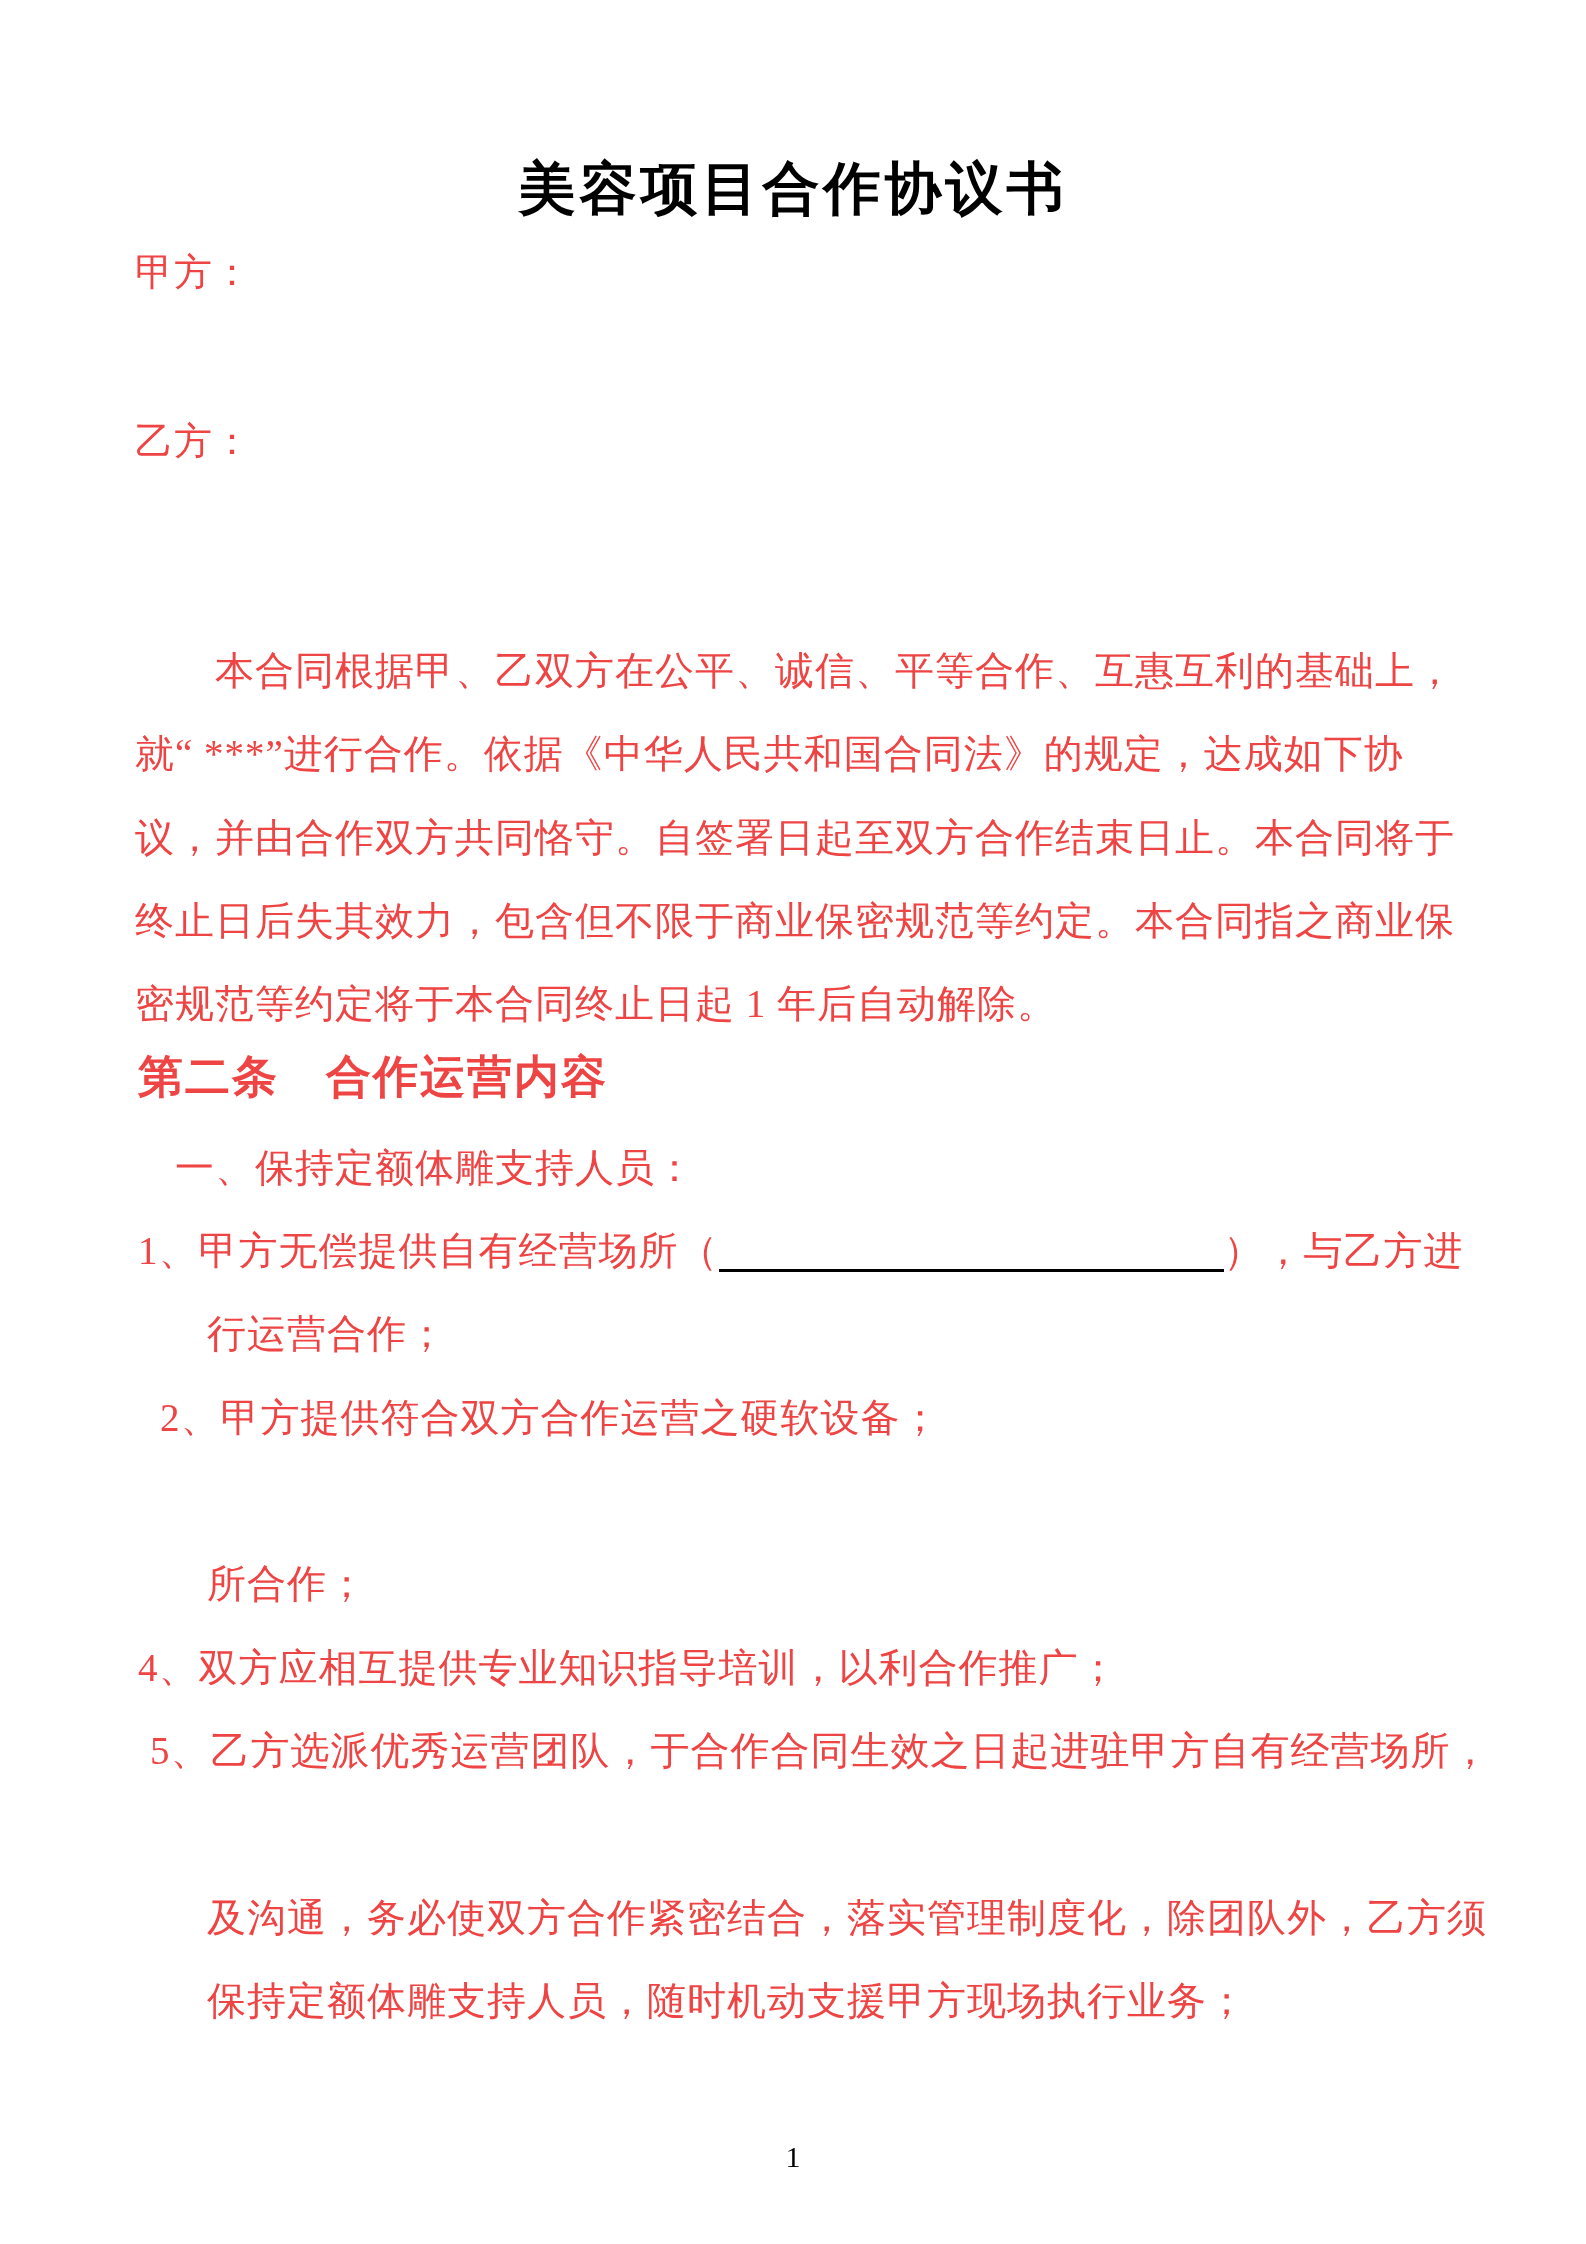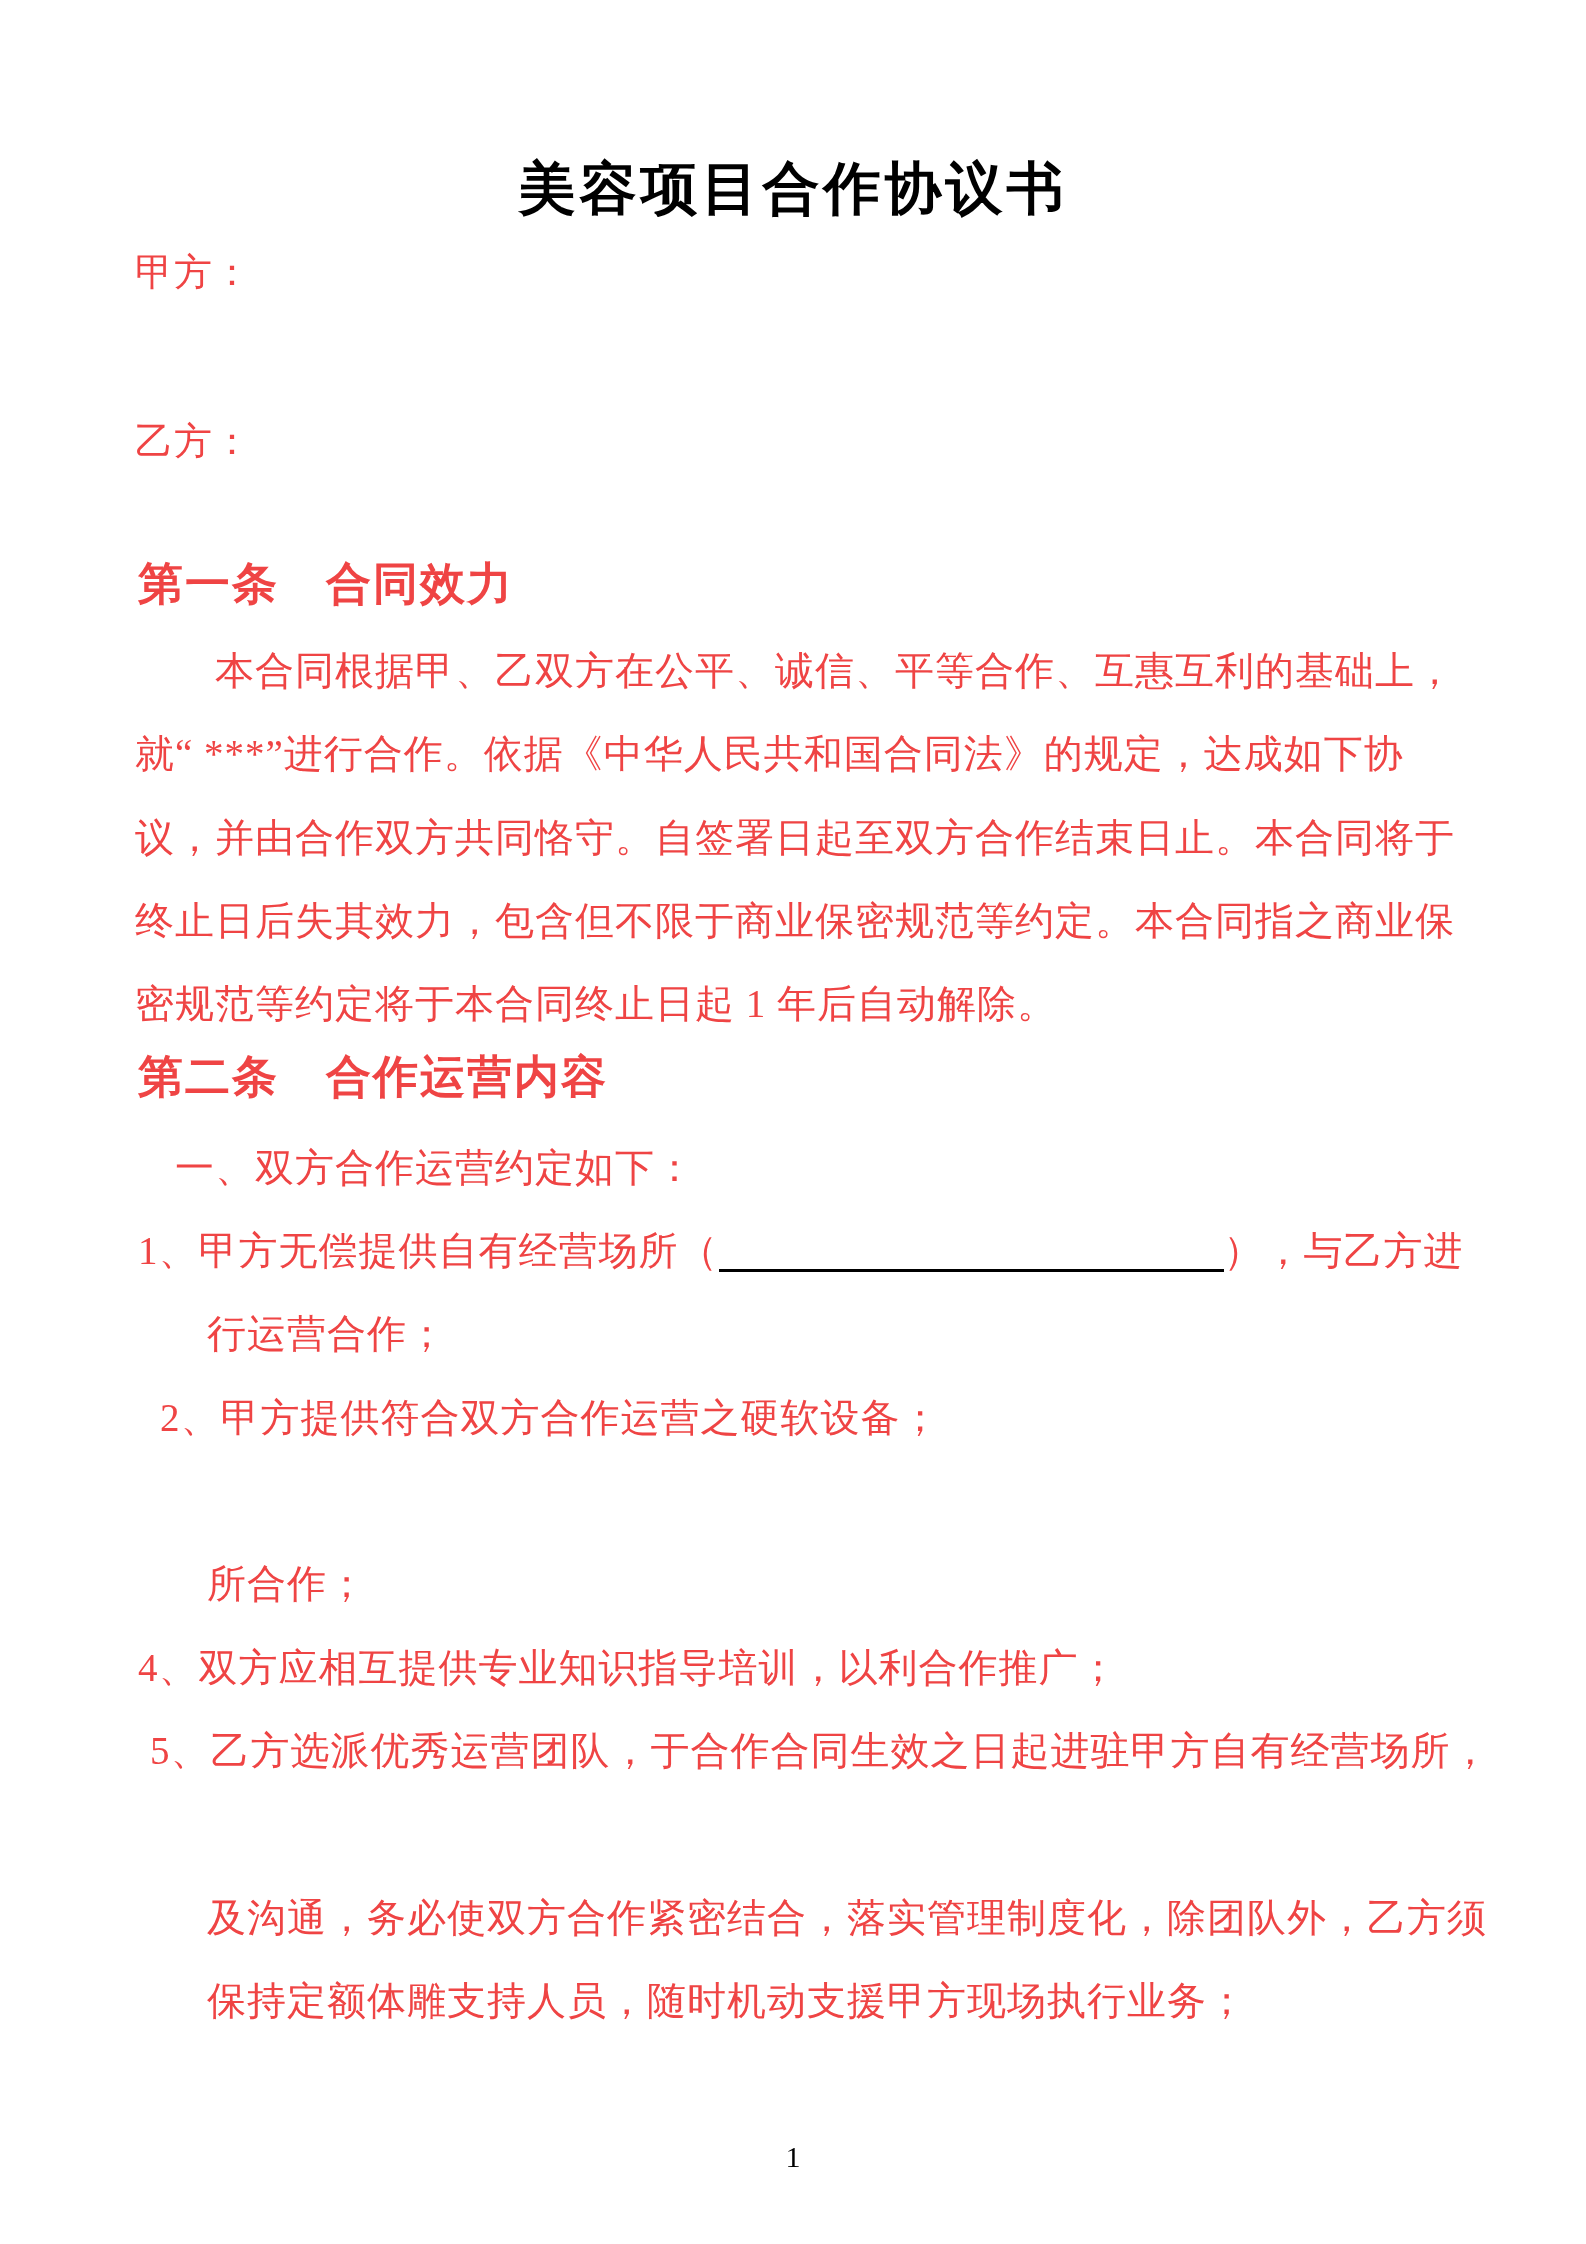--- a/index.html
+++ b/index.html
@@ -62,31 +62,30 @@
 <body>
 
 <div class="page">
 
   <div class="title" style="top:158px">美容项目合作协议书</div>
 
   <div class="ln party" style="top:252px; left:135px">甲方：</div>
 
   <div class="ln party" style="top:421px; left:135px">乙方：</div>
 
-  <div class="ln heading" style="top:560px; left:138px">第一条　合同效力</div>
 
   <div class="ln" style="top:733px; left:135px">就“ ***”进行合作。依据《中华人民共和国合同法》的规定，达成如下协</div>
   <div class="ln" style="top:650px; left:215px">本合同根据甲、乙双方在公平、诚信、平等合作、互惠互利的基础上，</div>
   <div class="ln" style="top:817px; left:135px">议，并由合作双方共同恪守。自签署日起至双方合作结束日止。本合同将于</div>
   <div class="ln" style="top:900px; left:135px">终止日后失其效力，包含但不限于商业保密规范等约定。本合同指之商业保</div>
   <div class="ln" style="top:983px; left:135px">密规范等约定将于本合同终止日起 1 年后自动解除。</div>
 
   <div class="ln heading" style="top:1053px; left:138px">第二条　合作运营内容</div>
 
-  <div class="ln" style="top:1147px; left:175px">一、双方合作运营约定如下：</div>
+  <div class="ln" style="top:1147px; left:175px">一、保持定额体雕支持人员：</div>
 
   <div class="ln" style="top:1230px; left:138px">
     <span>1、甲方无偿提供自有经营场所（</span><span class="blank"></span><span>），与乙方进</span>
   </div>
   <div class="ln" style="top:1313px; left:207px">行运营合作；</div>
 
   <div class="ln" style="top:1397px; left:160px">2、甲方提供符合双方合作运营之硬软设备；</div>
 
   <div class="ln" style="top:1563px; left:207px">所合作；</div>
 

